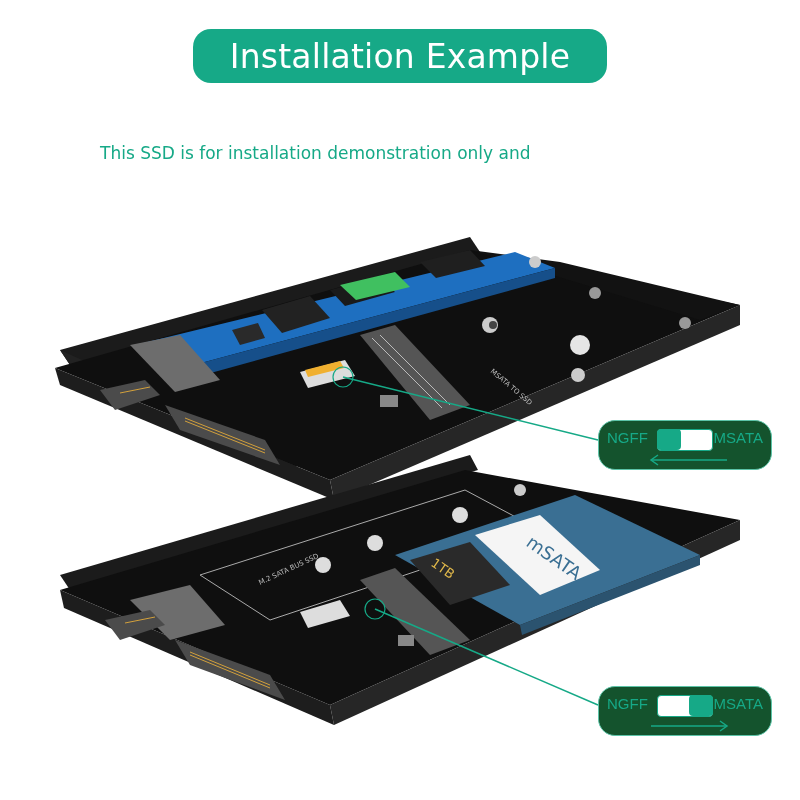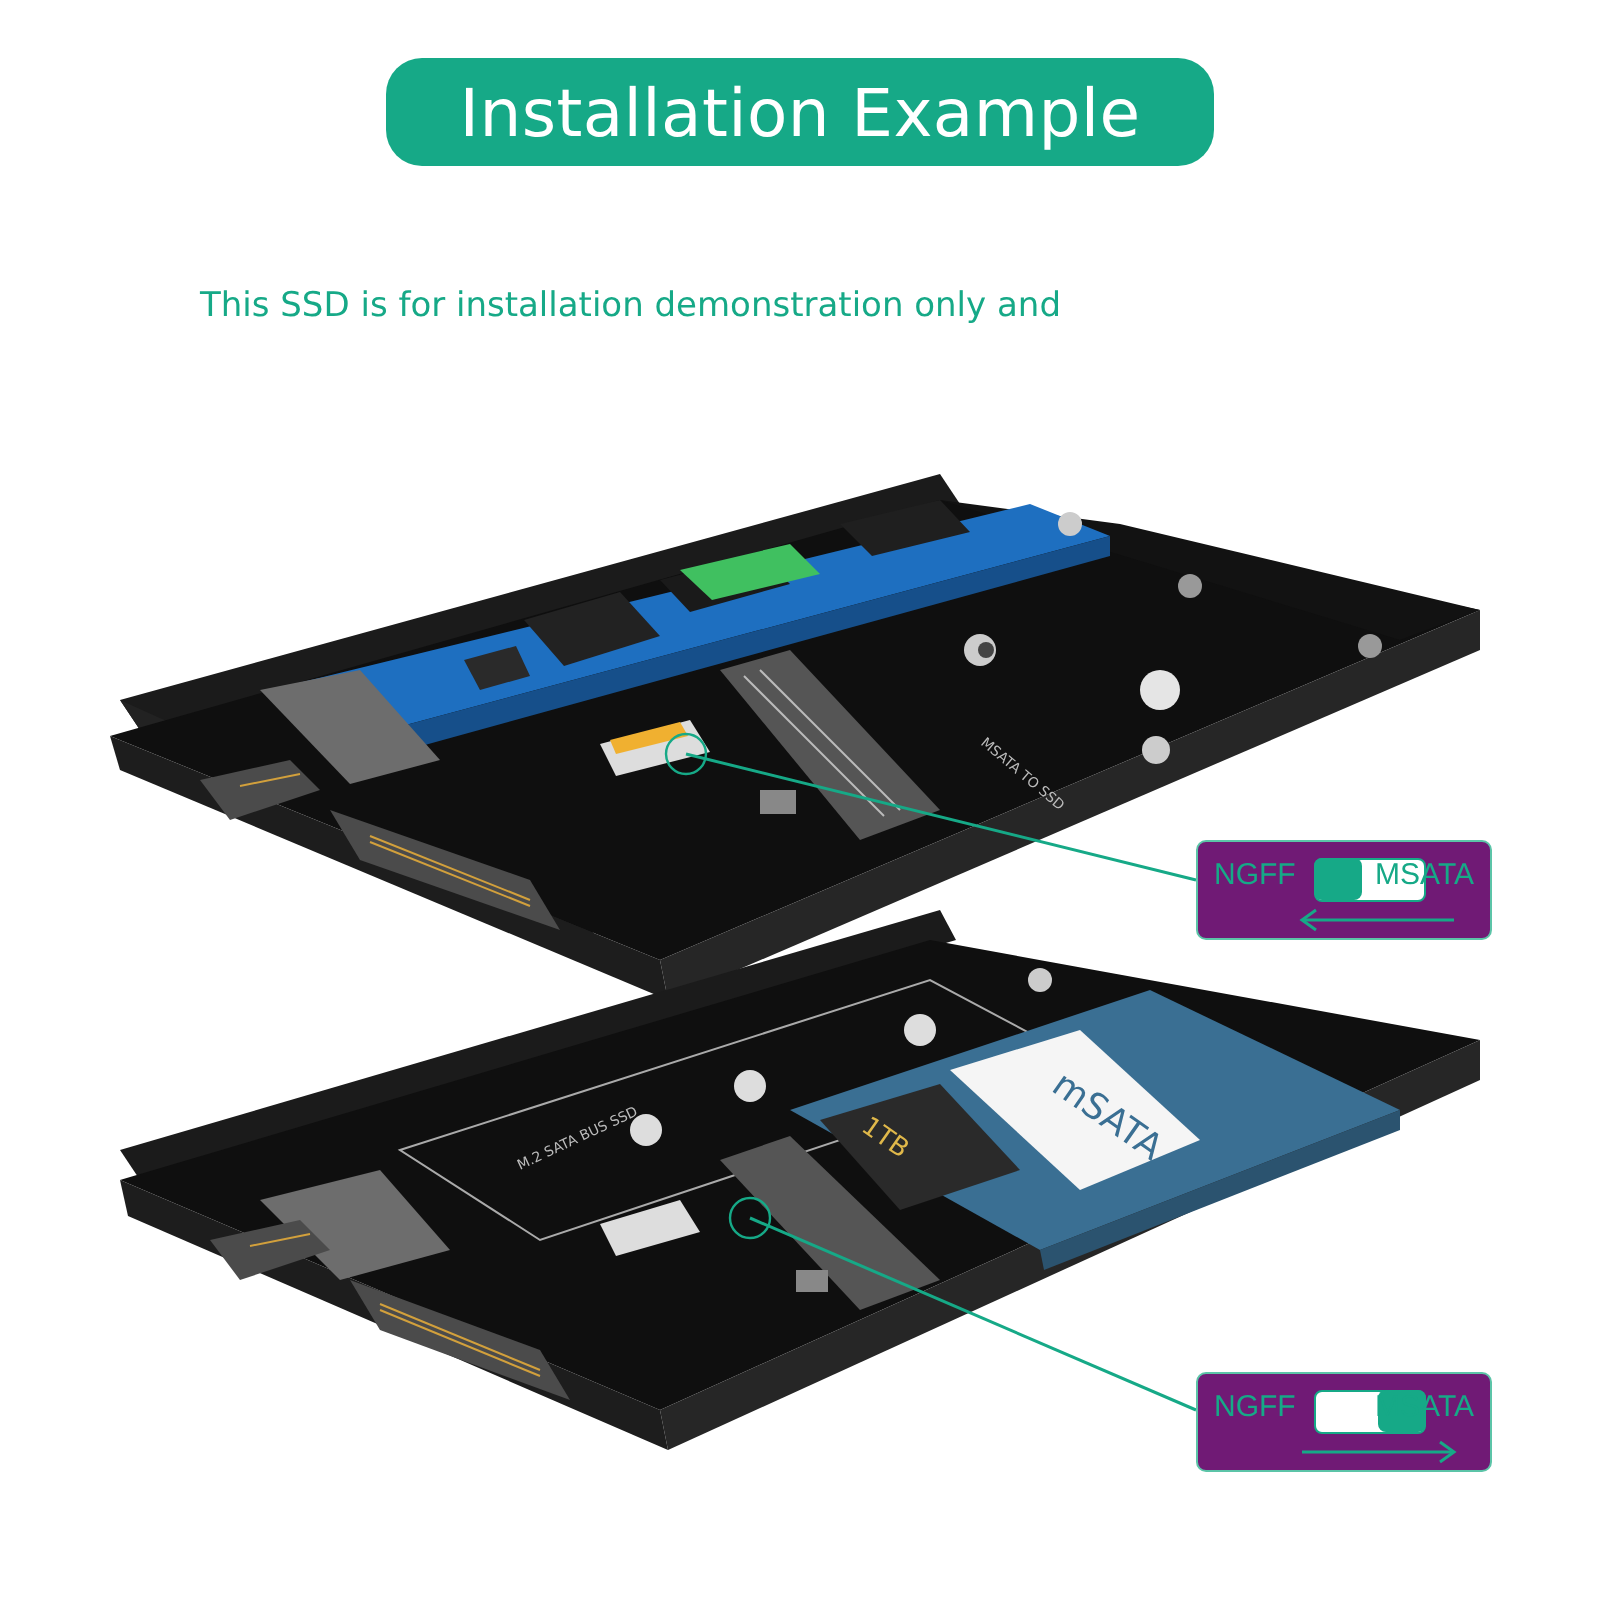--- a/index.html
+++ b/index.html
@@ -10,22 +10,22 @@
     background: #16a987; border-radius: 18px;
     display: flex; align-items: center; justify-content: center;
     color: #ffffff; font-size: 33px; letter-spacing: 0.2px;
   }
   .subtitle {
     position: absolute; left: 100px; top: 107px; width: 600px;
     text-align: left; color: #16a987; font-size: 17px; line-height: 25px; margin-top: 34px;
   }
   .photo { position: absolute; left: 0; top: 0; width: 800px; height: 800px; }
   .callout {
-    position: absolute; width: 148px; height: 50px;
-    border: 1.5px solid #5cc4a8; border-radius: 5px; background: #701a75;
+    position: absolute; width: 174px; height: 50px;
+    border: 1.5px solid #5cc4a8; border-radius: 17px; background: #14532d;
   }
   .callout .lbl {
     position: absolute; top: 8px; font-size: 15px; color: #16a987;
     font-family: "Liberation Sans", "DejaVu Sans", sans-serif; font-stretch: condensed;
   }
   .callout .lbl.left { left: 8px; }
   .callout .lbl.right { right: 8px; }
   .toggle {
     position: absolute; left: 58px; top: 8px; width: 56px; height: 22px;
     border: 1.5px solid #16a987; border-radius: 4px; background: #fff;

